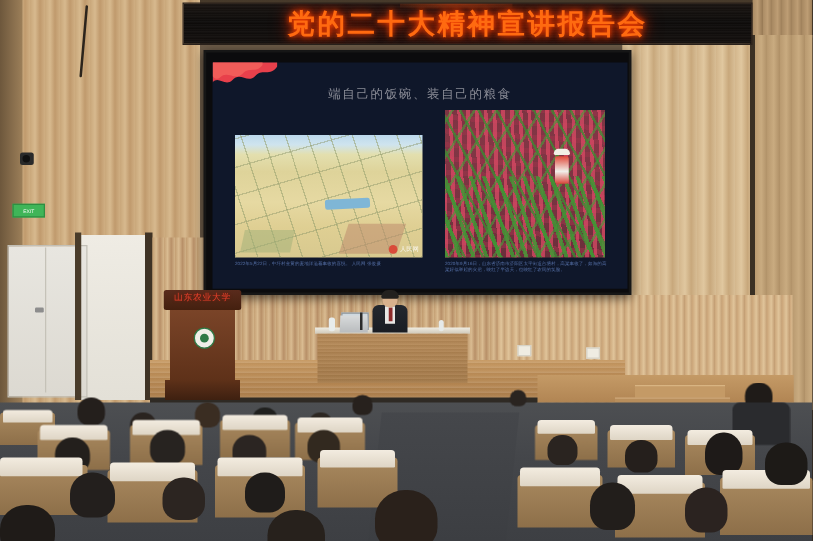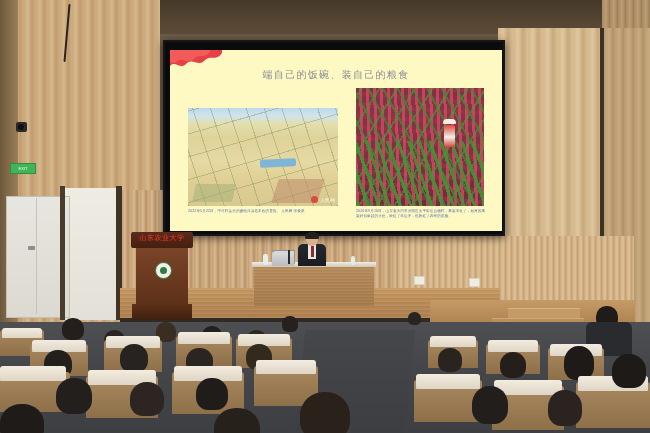--- a/index.html
+++ b/index.html
@@ -58,21 +58,21 @@
     text-shadow:0 0 4px #ff4400,0 0 9px #e03000,0 0 16px #a81e00;
     white-space:nowrap;position:relative;z-index:2;}
   .led-glow{position:absolute;left:38%;top:-6px;width:90px;height:10px;
     background:radial-gradient(ellipse at center,rgba(255,90,20,.55),rgba(255,90,20,0));}
 
   
   #screen-frame{position:absolute;left:163px;top:40px;width:342px;height:196px;
     background:#0b0b0d;border:2px solid #161616;box-sizing:border-box;
     box-shadow:0 2px 8px rgba(0,0,0,.6);}
   #slide{position:absolute;left:5px;top:8px;width:332px;height:181px;
-    background:#fef9c3;overflow:hidden;}
+    background:#0f172a;overflow:hidden;}
   
   .flag-deco{position:absolute;left:0;top:-2px;width:52px;height:26px;overflow:hidden;}
   .flag-deco svg{display:block;}
   .slide-title{position:absolute;left:0;top:18px;width:100%;text-align:center;
     font-size:10px;color:#8a8c96;letter-spacing:1.3px;font-weight:500;}
   .slide-img{position:absolute;overflow:hidden;}
   
   #photo-left{left:18px;top:58px;width:150px;height:98px;
     background:
       linear-gradient(180deg,#bcd9ec 0%,#cfe4ee 8%,#e3dfae 16%,#ded39a 30%,#e6d9a2 55%,#dfcf93 75%,#d8c98f 100%);}
@@ -211,20 +211,24 @@
 
   <div class="cam"></div>
   <div class="cam-lens"></div>
   <div class="exit-sign">
     <span>EXIT</span>
   </div>
   <div class="socket s1"></div>
   <div class="socket s2"></div>
   <div class="socket s3"></div>
 
+  <div id="led-banner">
+    <div class="led-glow"></div>
+    <div class="led-text">党的二十大精神宣讲报告会</div>
+  </div>
 
   <div id="screen-frame">
     <div id="slide">
 
       <div class="flag-deco">
         <svg width="52" height="26" viewBox="0 0 52 26">
           <path d="M0,0 L52,0 L52,5 C46,14 40,6 34,13 C28,19 22,9 16,16 C10,22 5,12 0,18 Z" fill="#e8404b"></path>
           <path d="M0,0 L40,0 L40,4 C35,11 29,5 24,11 C18,17 12,8 6,14 C4,16 2,15 0,13 Z" fill="#f2615c" opacity="0.85"></path>
         </svg>
       </div>

